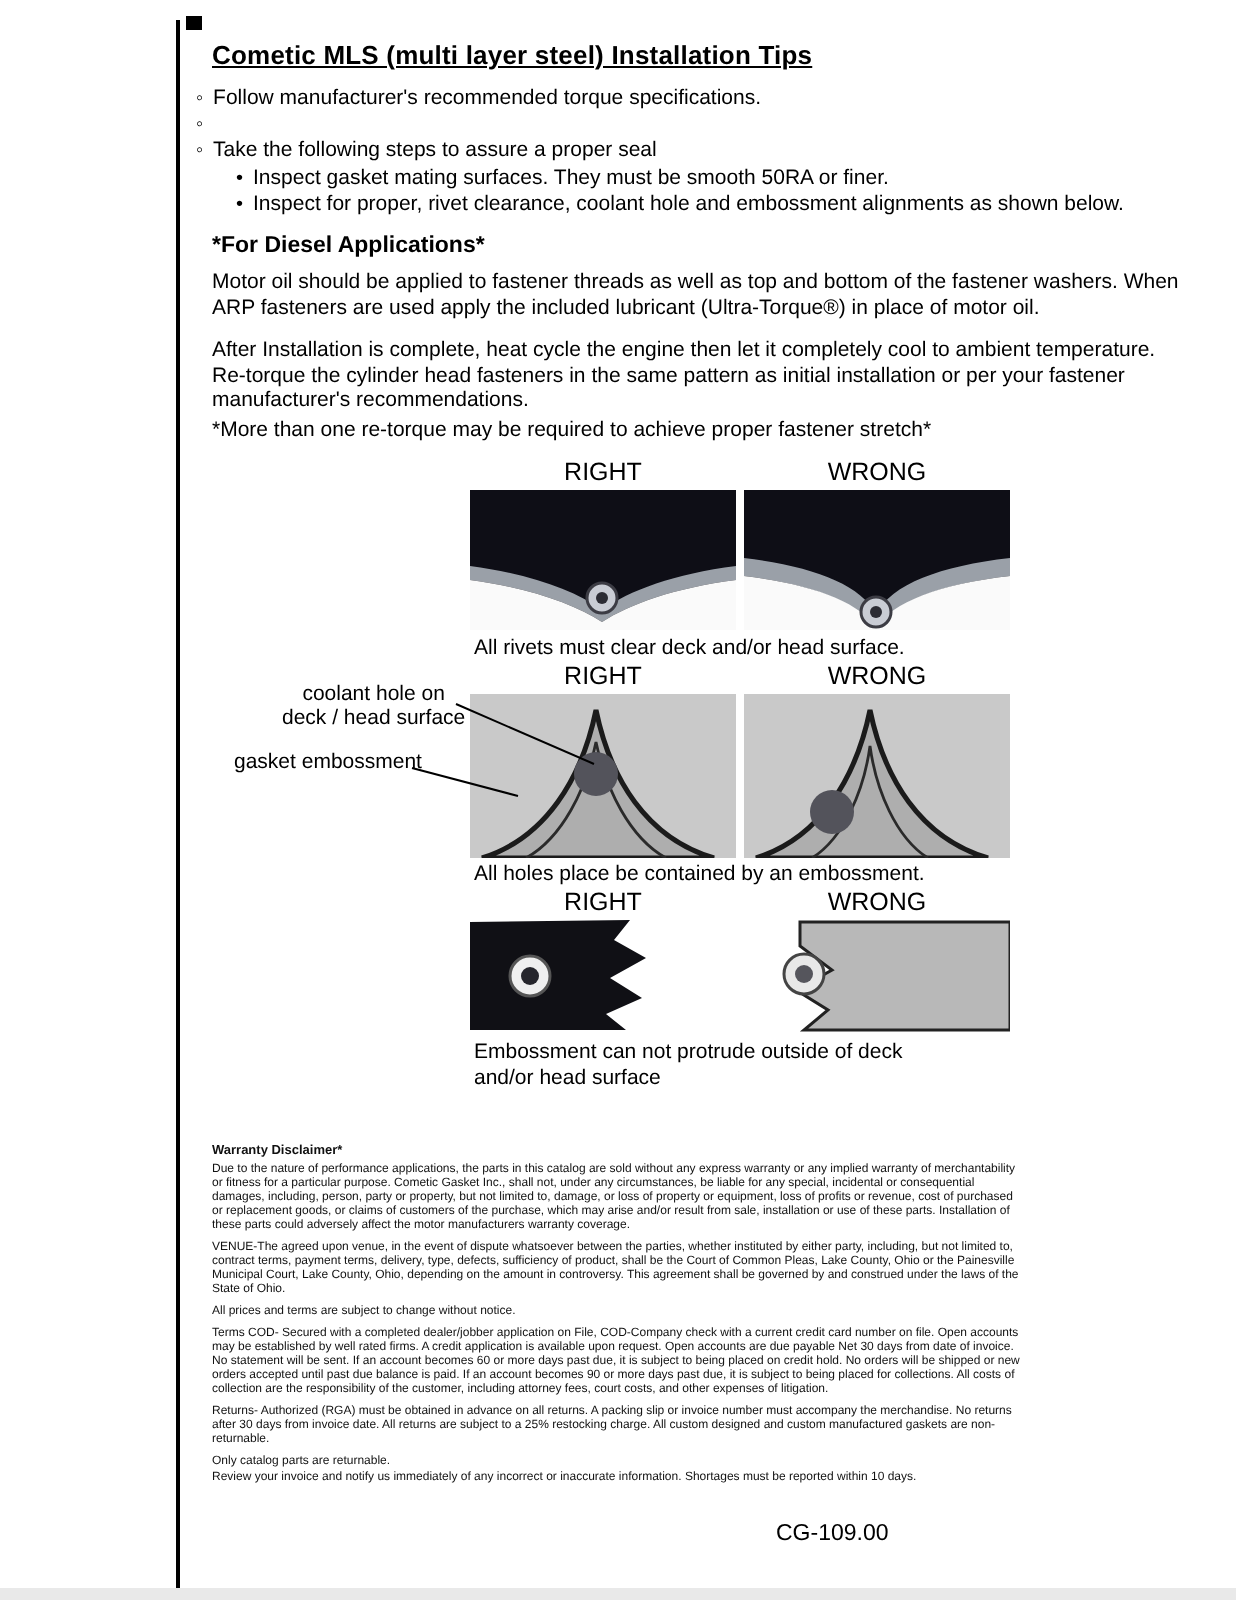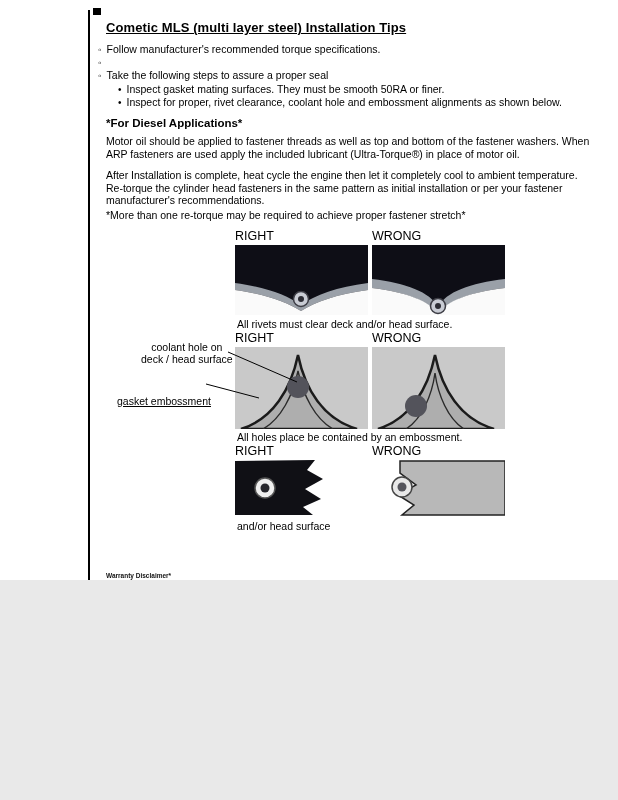--- a/index.html
+++ b/index.html
@@ -1,36 +1,36 @@
 <!DOCTYPE html>
 <html><head>
 <meta charset="utf-8">
 <style>
   * { margin:0; padding:0; box-sizing:border-box; }
   body { background:#e9e9e9; font-family:"Liberation Sans", sans-serif; }
   .page {
-    position:relative; width:618px; height:580px; margin:0 auto;
+    position:relative; width:618px; height:794px; margin:0 auto;
     background:#ffffff; color:#000; overflow:hidden;
   }
   .left-rule { position:absolute; left:88px; top:10px; width:2px; height:786px; background:#000; }
   .top-mark  { position:absolute; left:93px; top:8px; width:8px; height:7px; background:#000; }
 
   .title { position:absolute; left:106px; top:20px; font-size:13px; font-weight:bold; text-decoration:underline; letter-spacing:.1px; }
 
   .bullets { position:absolute; left:98px; top:43px; width:492px; font-size:10.5px; line-height:13.2px; }
   .b-row { display:flex; gap:5px; align-items:flex-start; }
   .b-row.sub { padding-left:20px; }
   .b-marker { flex:0 0 auto; font-size:10px; line-height:13.2px; }
 
   .diesel-heading { position:absolute; left:106px; top:117px; font-size:11.5px; font-weight:bold;text-align:right; }
   .para1 { position:absolute; left:106px; top:135px; width:494px; font-size:10.5px; line-height:12.6px; }
   .para2 { position:absolute; left:106px; top:169px; width:478px; font-size:10.5px; line-height:12.6px; }
   .note  { position:absolute; left:106px; top:209px; width:494px; font-size:10.5px; }
 
-  .col-hdr { position:absolute; width:133px; font-size:12.5px; }
+  .col-hdr { position:absolute; width:133px; text-align:center; font-size:12.5px; }
   .diag-img { position:absolute; width:133px; display:block; }
   .diag-img svg { display:block; width:133px; }
   .caption { position:absolute; left:237px; font-size:10.5px; line-height:13px; }
 
   .callout { position:absolute; font-size:10.5px; line-height:11.5px; }
   .callout-lines { position:absolute; left:0; top:0; width:618px; height:800px; pointer-events:none; }
 
   .legal { position:absolute; left:106px; top:572px; width:406px; font-size:6px; line-height:7px; color:#111; }
   .legal-heading { font-size:6.5px; font-weight:bold; margin-bottom:3px; }
   .legal p { margin-bottom:4px; }
@@ -98,21 +98,21 @@
   </div>
   <div class="caption" style="top:318px;">All rivets must clear deck and/or head surface.</div>
 
   <div class="col-hdr" style="left:235px; top:331px;">RIGHT</div>
   <div class="col-hdr" style="left:372px; top:331px;">WRONG</div>
 
   <div class="callout" style="left:141px; top:342px; text-align:center;">
     <div>coolant hole on</div>
     <div>deck / head surface</div>
   </div>
-  <div class="callout" style="left:117px; top:396px;text-decoration:underline;">gasket embossment</div>
+  <div class="callout" style="left:117px; top:376px;">gasket embossment</div>
 
   <div class="diag-img" style="left:235px; top:347px;">
     <svg viewBox="0 0 133 82" width="133" height="82">
       <rect width="133" height="82" fill="#c9c9c9"></rect>
       <path d="M6,82 C38,72 56,42 63,8 C70,42 88,72 122,82 Z" fill="#aeaeae" stroke="#1b1b1b" stroke-width="2.5"></path>
       <path d="M28,82 C46,72 58,48 63,24 C68,48 80,72 98,82" fill="none" stroke="#2a2a2a" stroke-width="1.4"></path>
       <circle cx="63" cy="40" r="11" fill="#53535b"></circle>
     </svg>
   </div>
   <div class="diag-img" style="left:372px; top:347px;">
@@ -138,20 +138,21 @@
   </div>
   <div class="diag-img" style="left:372px; top:459px;">
     <svg viewBox="0 0 133 58" width="133" height="58">
       <rect width="133" height="58" fill="#ffffff"></rect>
       <path d="M28,2 L133,2 L133,56 L30,56 L42,46 L26,36 L44,26 L28,14 Z" fill="#b8b8b8" stroke="#222" stroke-width="1.5"></path>
       <circle cx="30" cy="28" r="10" fill="#e8e8e8" stroke="#444" stroke-width="1.5"></circle>
       <circle cx="30" cy="28" r="4.5" fill="#55555c"></circle>
     </svg>
   </div>
   <div class="caption" style="top:520px;">
+    <div>Embossment can not protrude outside of deck</div>
     <div>and/or head surface</div>
   </div>
 
   <svg class="callout-lines">
     <line x1="228" y1="352" x2="297" y2="382" stroke="#000" stroke-width="1"></line>
     <line x1="206" y1="384" x2="259" y2="398" stroke="#000" stroke-width="1"></line>
   </svg>
 
   <div class="legal">
     <div class="legal-heading">Warranty Disclaimer*</div>

